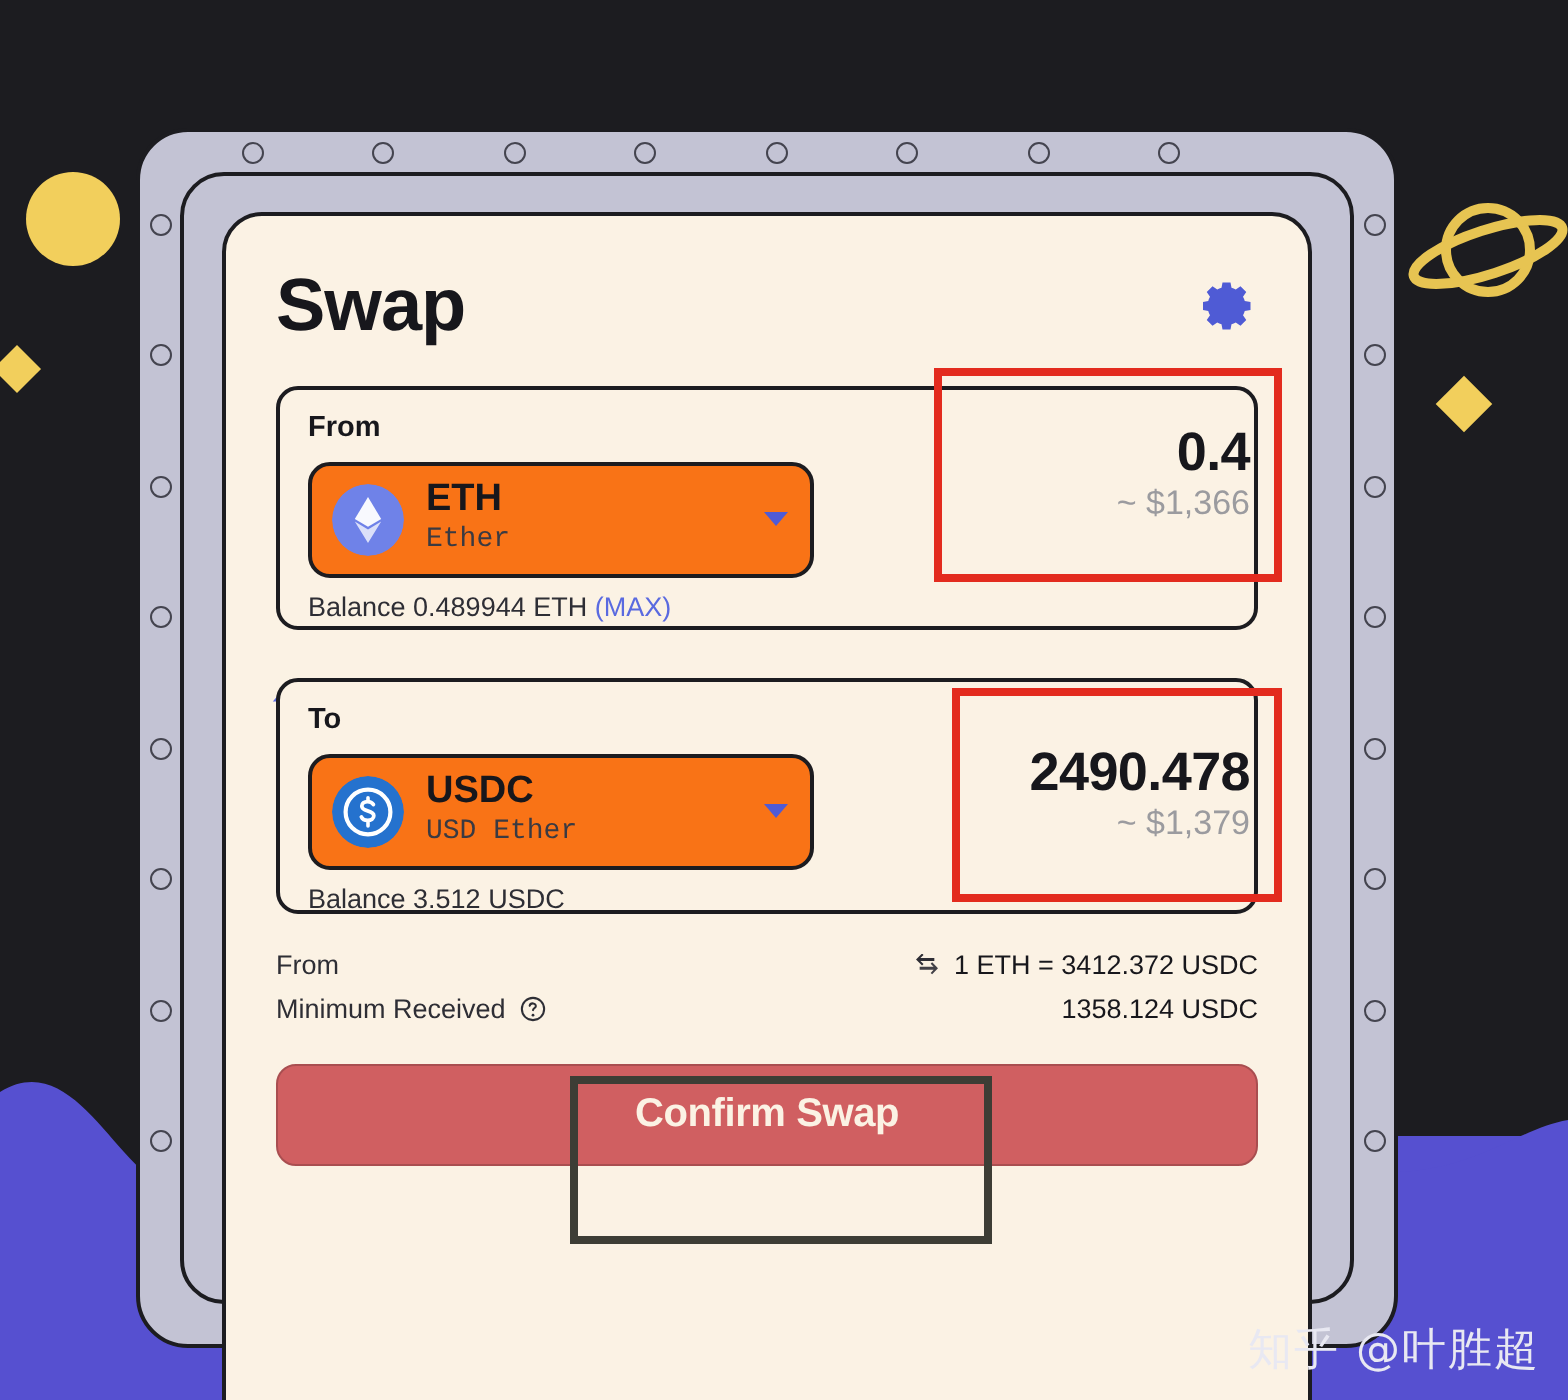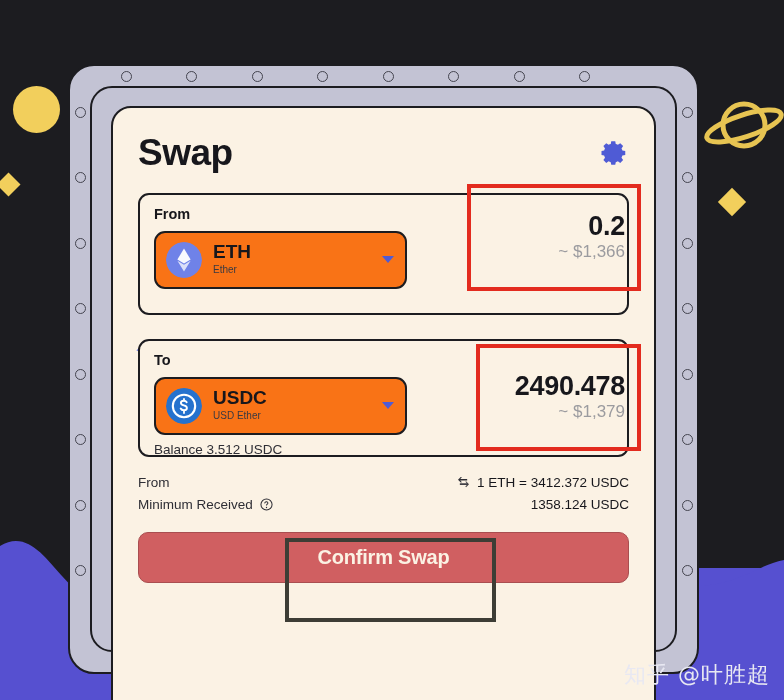--- a/index.html
+++ b/index.html
@@ -163,24 +163,25 @@
     flex: 0 0 auto;
   }
   .token-texts { margin-left: 11px; flex: 1 1 auto; }
   .token-sym {
     font-size: 19px;
     font-weight: bold;
     color: #17171c;
     line-height: 1.1;
   }
   .token-name {
-    font-size: 10px;
+    font-size: 14px;
     color: #3a3a42;
     line-height: 1.25;
     margin-top: 1px;
+    font-family: Liberation Mono, monospace;
   }
   .caret {
     width: 0; height: 0;
     border-left: 6.5px solid transparent;
     border-right: 6.5px solid transparent;
     border-top: 7.5px solid #4f5bd5;
     flex: 0 0 auto;
   }
 
   .balance-row {
@@ -392,23 +393,27 @@
         <path fill="#ffffff" d="M18 6.5l-6.6 11 6.6 3.9 6.6-3.9z" opacity="0.95"></path>
         <path fill="#ffffff" d="M18 22.7l-6.6-3.9L18 29.5l6.6-10.7z" opacity="0.75"></path>
       </svg>
       <div class="token-texts">
         <div class="token-sym">ETH</div>
         <div class="token-name">Ether</div>
       </div>
       <div class="caret"></div>
     </div>
 
+    <div class="balance-row">
+      <span>Balance 0.489944 ETH</span>
+      <span class="max-link">(MAX)</span>
+    </div>
 
     <div class="amount-box amount-box-from">
-      <div class="amount-value">0.2</div>
+      <div class="amount-value">0.4</div>
       <div class="amount-fiat">~ $1,366</div>
     </div>
   </div>
 
   
   <svg class="swap-arrows" viewBox="0 0 26 28">
     <path fill="#5a6ae0" d="M7 4.5l3.6 4.3H8.6v14.2H5.4V8.8H3.4z"></path>
     <path fill="#5a6ae0" d="M17.6 26.2L14 21.9h2v-14.2h3.2v14.2h2z"></path>
   </svg>
 

